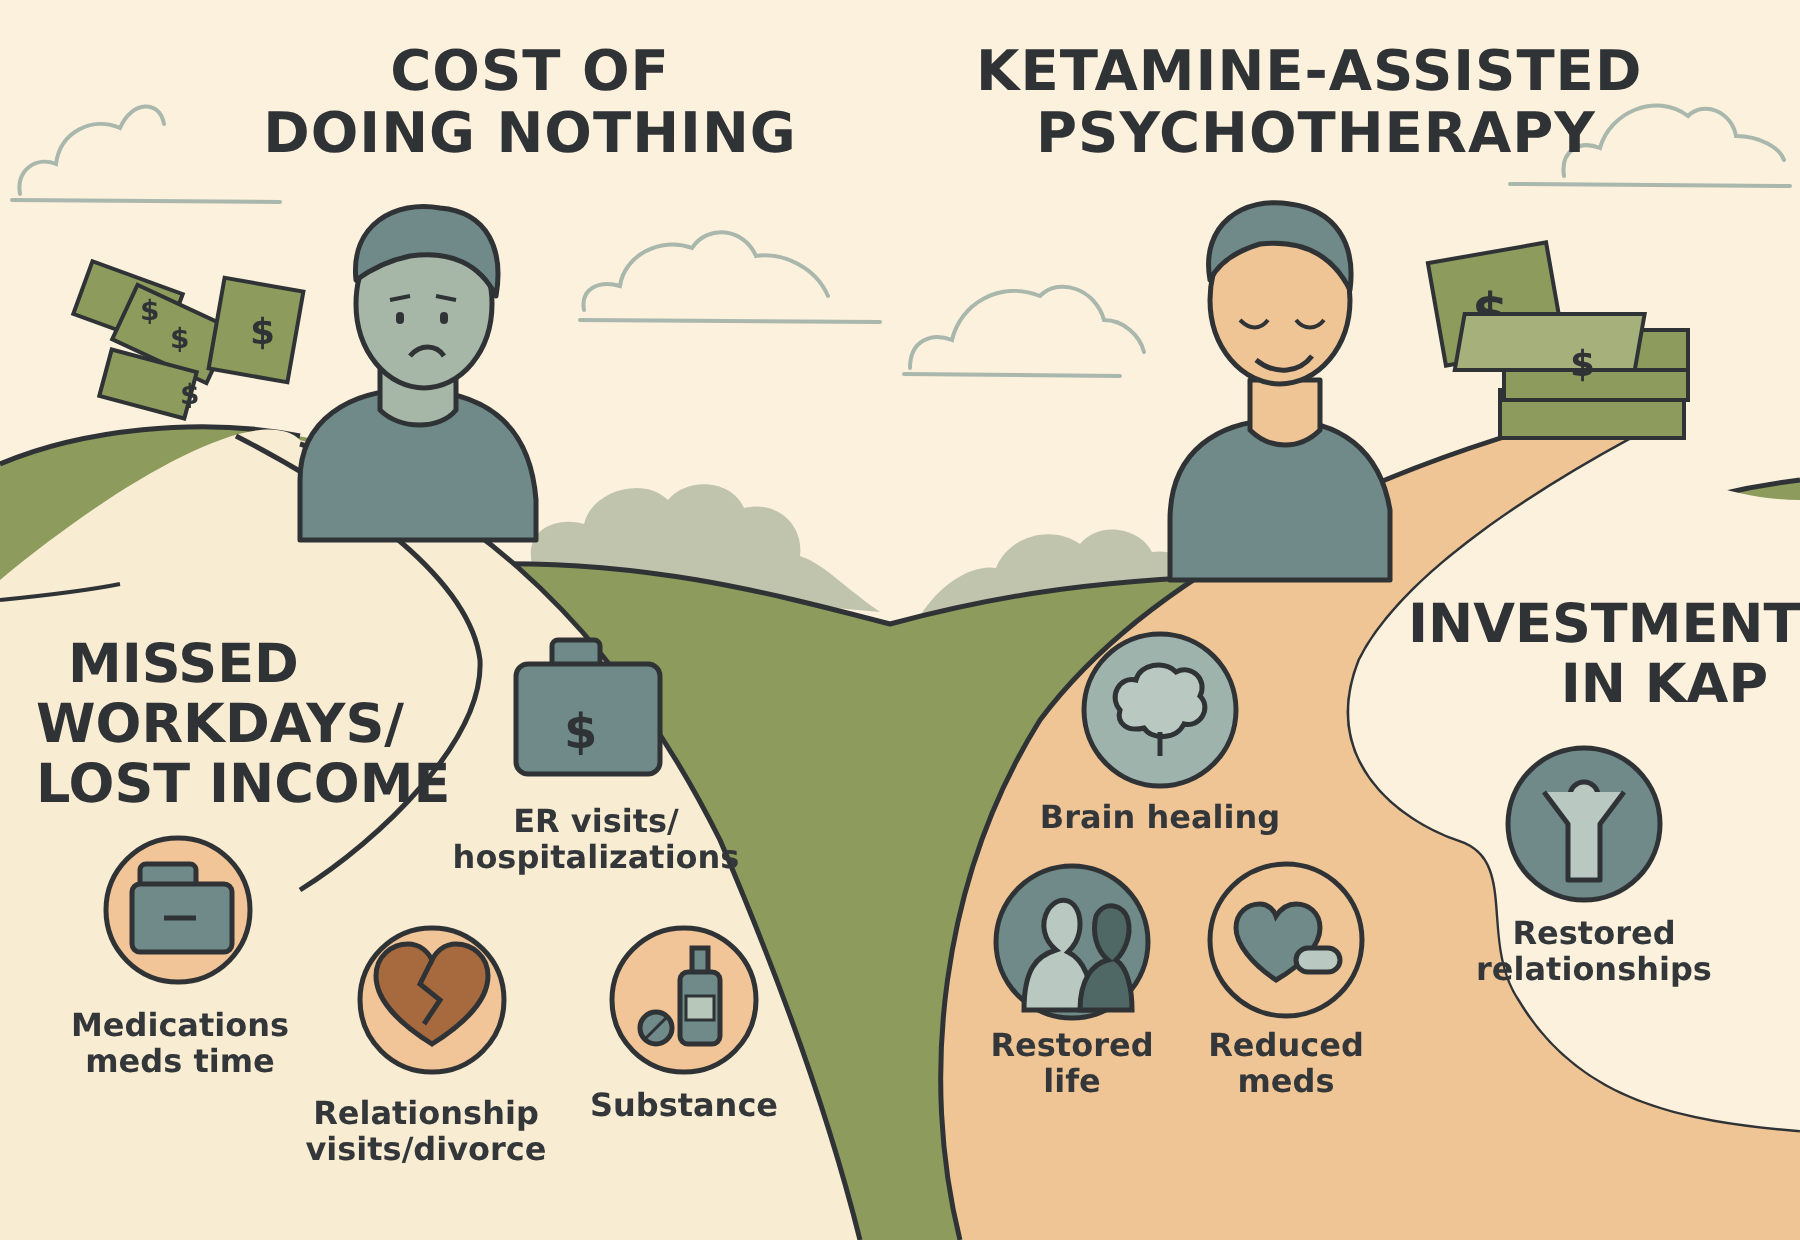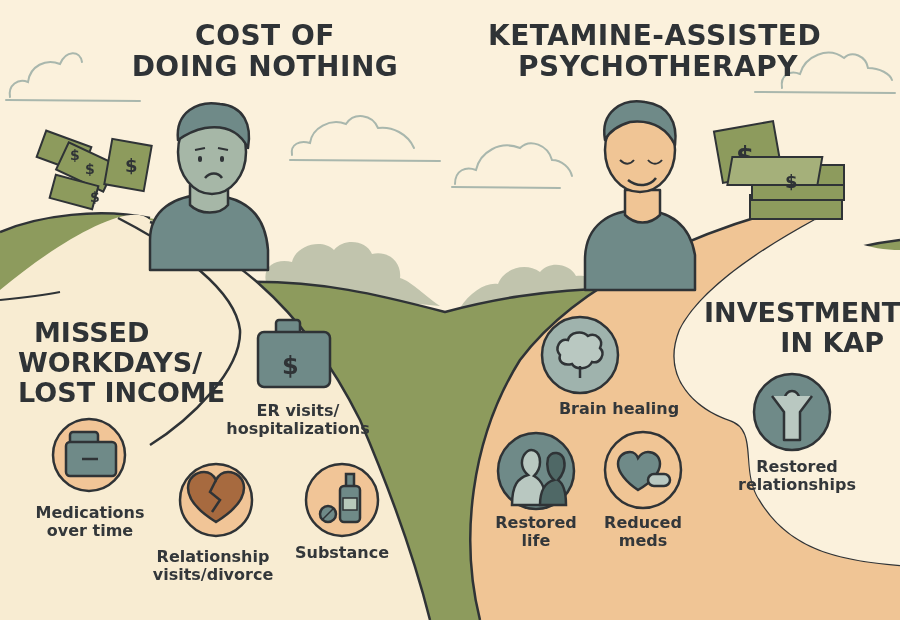--- a/index.html
+++ b/index.html
@@ -161,35 +161,35 @@
     <div>WORKDAYS/</div>
     <div>LOST INCOME</div>
   </div>
   <div class="txt section" style="left:678px; top:298px; text-align:right; width:180px;margin-left:26px;">
     <div>INVESTMENT</div>
     <div>IN KAP</div>
   </div>
 
   <div class="txt label" style="left:20px; top:504px; width:140px;">
     <div>Medications</div>
-    <div>over time</div>
+    <div>meds time</div>
   </div>
   <div class="txt label" style="left:208px; top:402px; width:180px;">
     <div>ER visits/</div>
     <div>hospitalizations</div>
   </div>
   <div class="txt label" style="left:138px; top:548px; width:150px;">
     <div>Relationship</div>
     <div>visits/divorce</div>
   </div>
   <div class="txt label" style="left:282px; top:544px; width:120px;">
     <div>Substance</div>
   </div>
 
-  <div class="txt label" style="left:500px; top:400px; width:160px;margin-left:39px;">
+  <div class="txt label" style="left:500px; top:400px; width:160px;">
     <div>Brain healing</div>
   </div>
   <div class="txt label" style="left:476px; top:514px; width:120px;">
     <div>Restored</div>
     <div>life</div>
   </div>
   <div class="txt label" style="left:588px; top:514px; width:110px;">
     <div>Reduced</div>
     <div>meds</div>
   </div>

